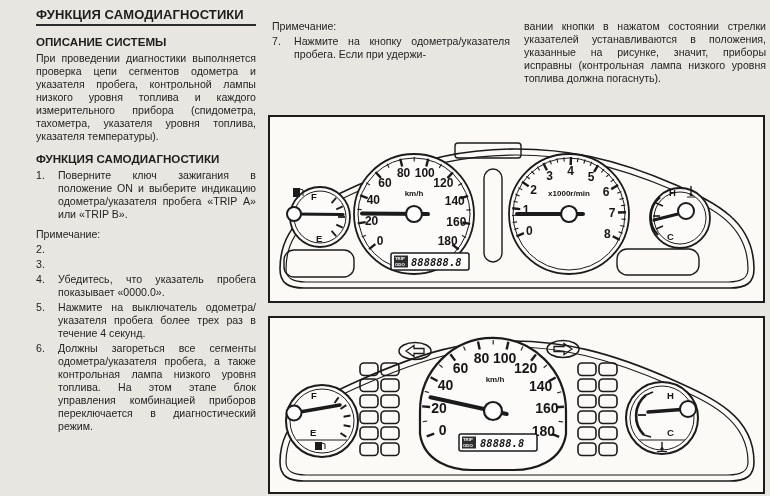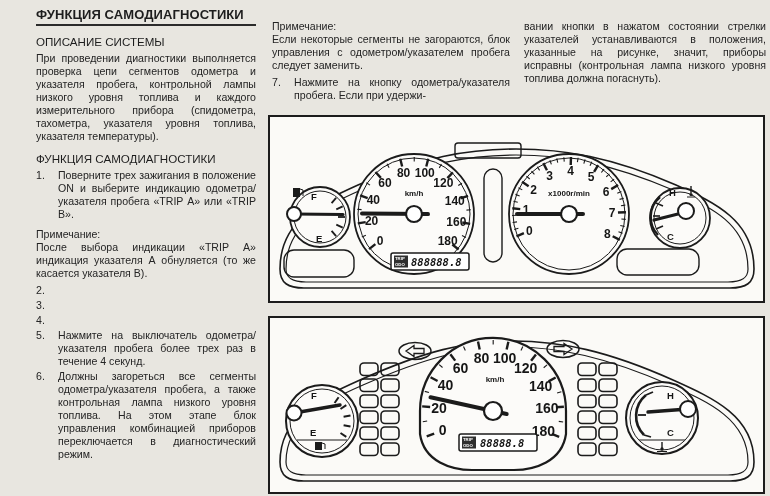--- a/index.html
+++ b/index.html
@@ -6,21 +6,21 @@
   body{
     width:770px;height:496px;position:relative;overflow:hidden;
     background:#e8e6e0;color:#242424;
     font-family:"Liberation Sans",sans-serif;
   }
   .col{position:absolute;text-align:justify;font-size:10.6px;line-height:13px}
   .title{
     font-size:13px;font-weight:bold;letter-spacing:.1px;margin:0 0 7px 0;
     border-bottom:2px solid #2b2b2b;padding-bottom:3px;color:#1d1d1d;
   }
-  .h2{font-size:11.6px;font-weight:normal;margin:9px 0 4px 0;color:#1d1d1d}
+  .h2{font-size:11.6px;font-weight:bold;margin:9px 0 4px 0;color:#1d1d1d}
   .para{margin:0 0 2px 0}
   .note-label{margin:7px 0 0 0}
   .note-body{margin:0 0 4px 0}
   .step{display:flex;margin:2px 0}
   .step .num{flex:0 0 22px}
   .step .txt{flex:1}
   .fig{position:absolute;border:2px solid #1c1c1c;background:#fbfaf7}
   .fig svg{display:block}
   svg *{vector-effect:none}
   .ln{fill:none;stroke:#1b1b1b}
@@ -35,48 +35,47 @@
 <body>
 
 <div class="col" style="left:36px;top:8px;width:220px">
   <div class="title">ФУНКЦИЯ САМОДИАГНОСТИКИ</div>
   <div class="h2">ОПИСАНИЕ СИСТЕМЫ</div>
   <div class="para">При проведении диагностики выполняется проверка цепи сегментов одометра и указателя пробега, контрольной лампы низкого уровня топлива и каждого измерительного прибора (спидометра, тахометра, указателя уровня топлива, указателя температуры).</div>
   <div class="h2">ФУНКЦИЯ САМОДИАГНОСТИКИ</div>
 
   <div class="step">
     <span class="num">1.</span>
-    <span class="txt">Поверните трех зажигания в положение ON и выберите индикацию одометра/указателя пробега «TRIP А» или «TRIP В».</span>
+    <span class="txt">Поверните ключ зажигания в положение ON и выберите индикацию одометра/указателя пробега «TRIP А» или «TRIP В».</span>
   </div>
 
   <div class="note-label">Примечание:</div>
-  <div class="note-body">После выбора индикации «TRIP А» индикация указателя А обнуляется (то же касается указателя В).</div>
 
   <div class="step">
     <span class="num">2.</span>
   </div>
   <div class="step">
     <span class="num">3.</span>
   </div>
   <div class="step">
     <span class="num">4.</span>
+    <span class="txt">Убедитесь, что указатель пробега показывает «0000.0».</span>
   </div>
   <div class="step">
     <span class="num">5.</span>
     <span class="txt">Нажмите на выключатель одометра/указателя пробега более трех раз в течение 4 секунд.</span>
   </div>
   <div class="step">
     <span class="num">6.</span>
     <span class="txt">Должны загореться все сегменты одометра/указателя пробега, а также контрольная лампа низкого уровня топлива. На этом этапе блок управления комбинацией приборов переключается в диагностический режим.</span>
   </div>
 </div>
 
 <div class="col" style="left:272px;top:20px;width:238px">
   <div>Примечание:</div>
-  <div class="note-body">Если некоторые сегменты не загораются, блок управления с одометром/указателем пробега следует заменить.</div>
   <div class="step">
     <span class="num">7.</span>
     <span class="txt">Нажмите на кнопку одометра/указателя пробега. Если при удержи-</span>
   </div>
 </div>
 
 <div class="col" style="left:524px;top:20px;width:242px">
   <div>вании кнопки в нажатом состоянии стрелки указателей устанавливаются в положения, указанные на рисунке, значит, приборы исправны (контрольная лампа низкого уровня топлива должна погаснуть).</div>
 </div>
 

